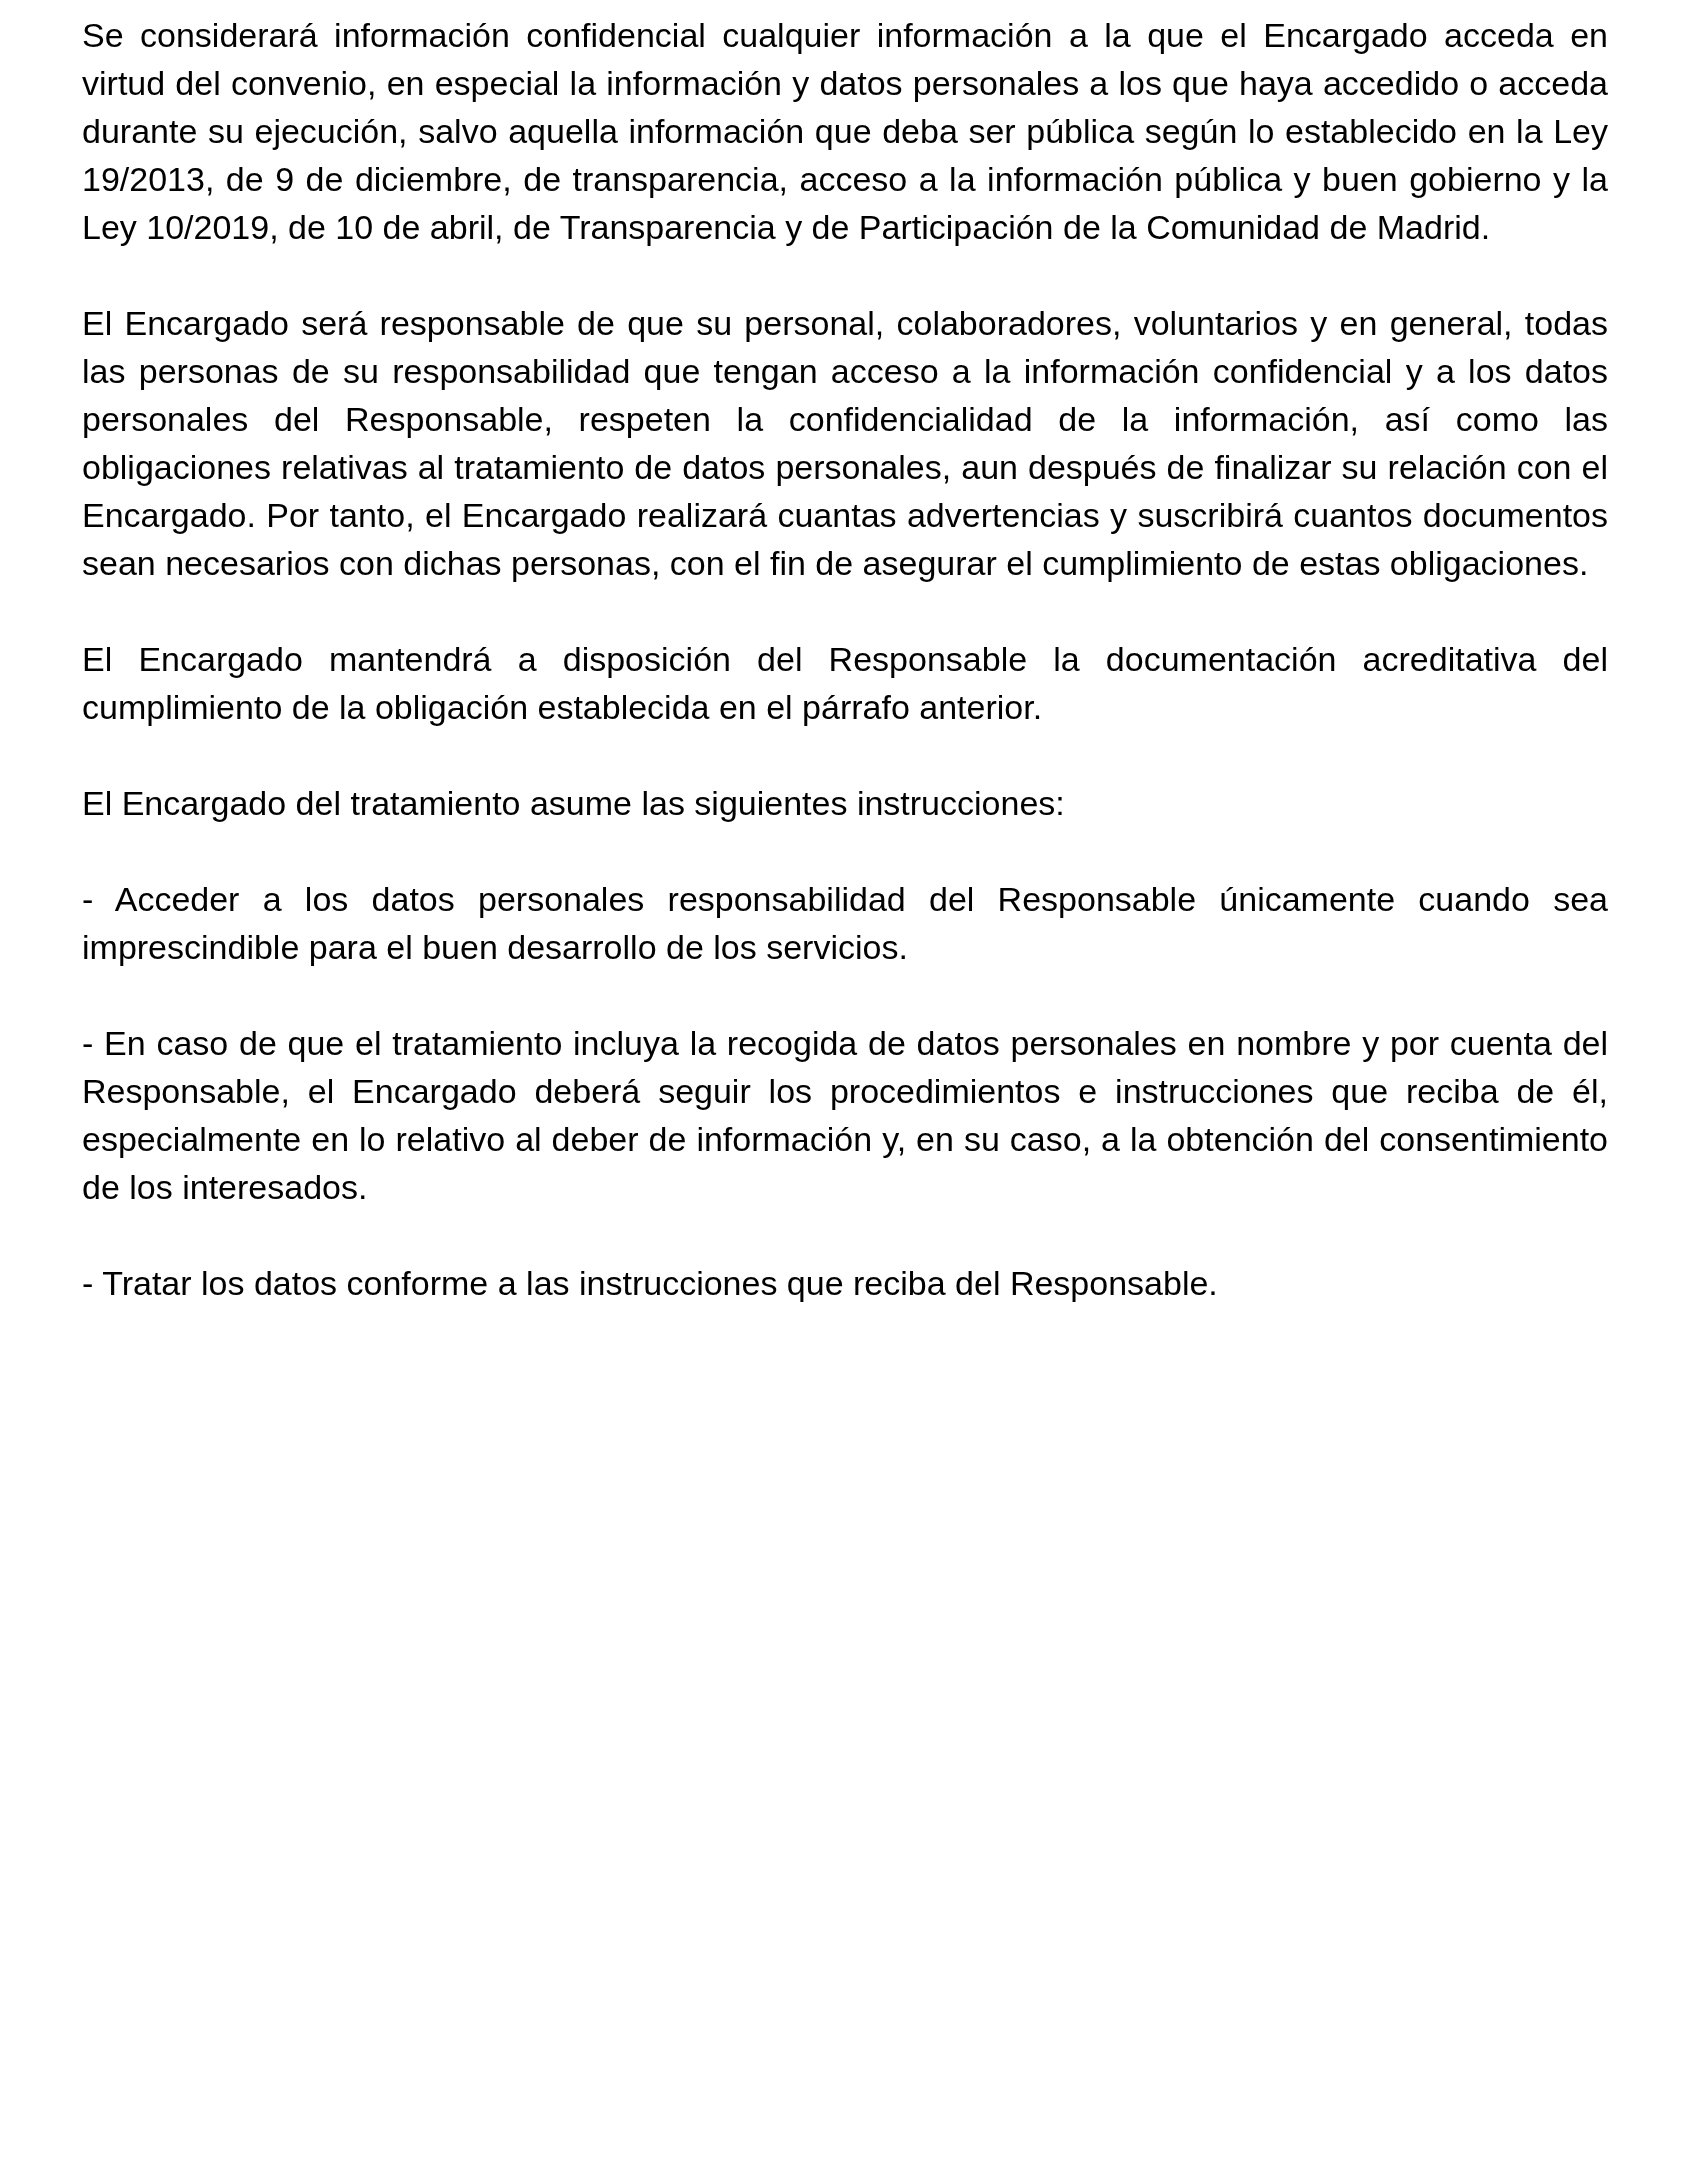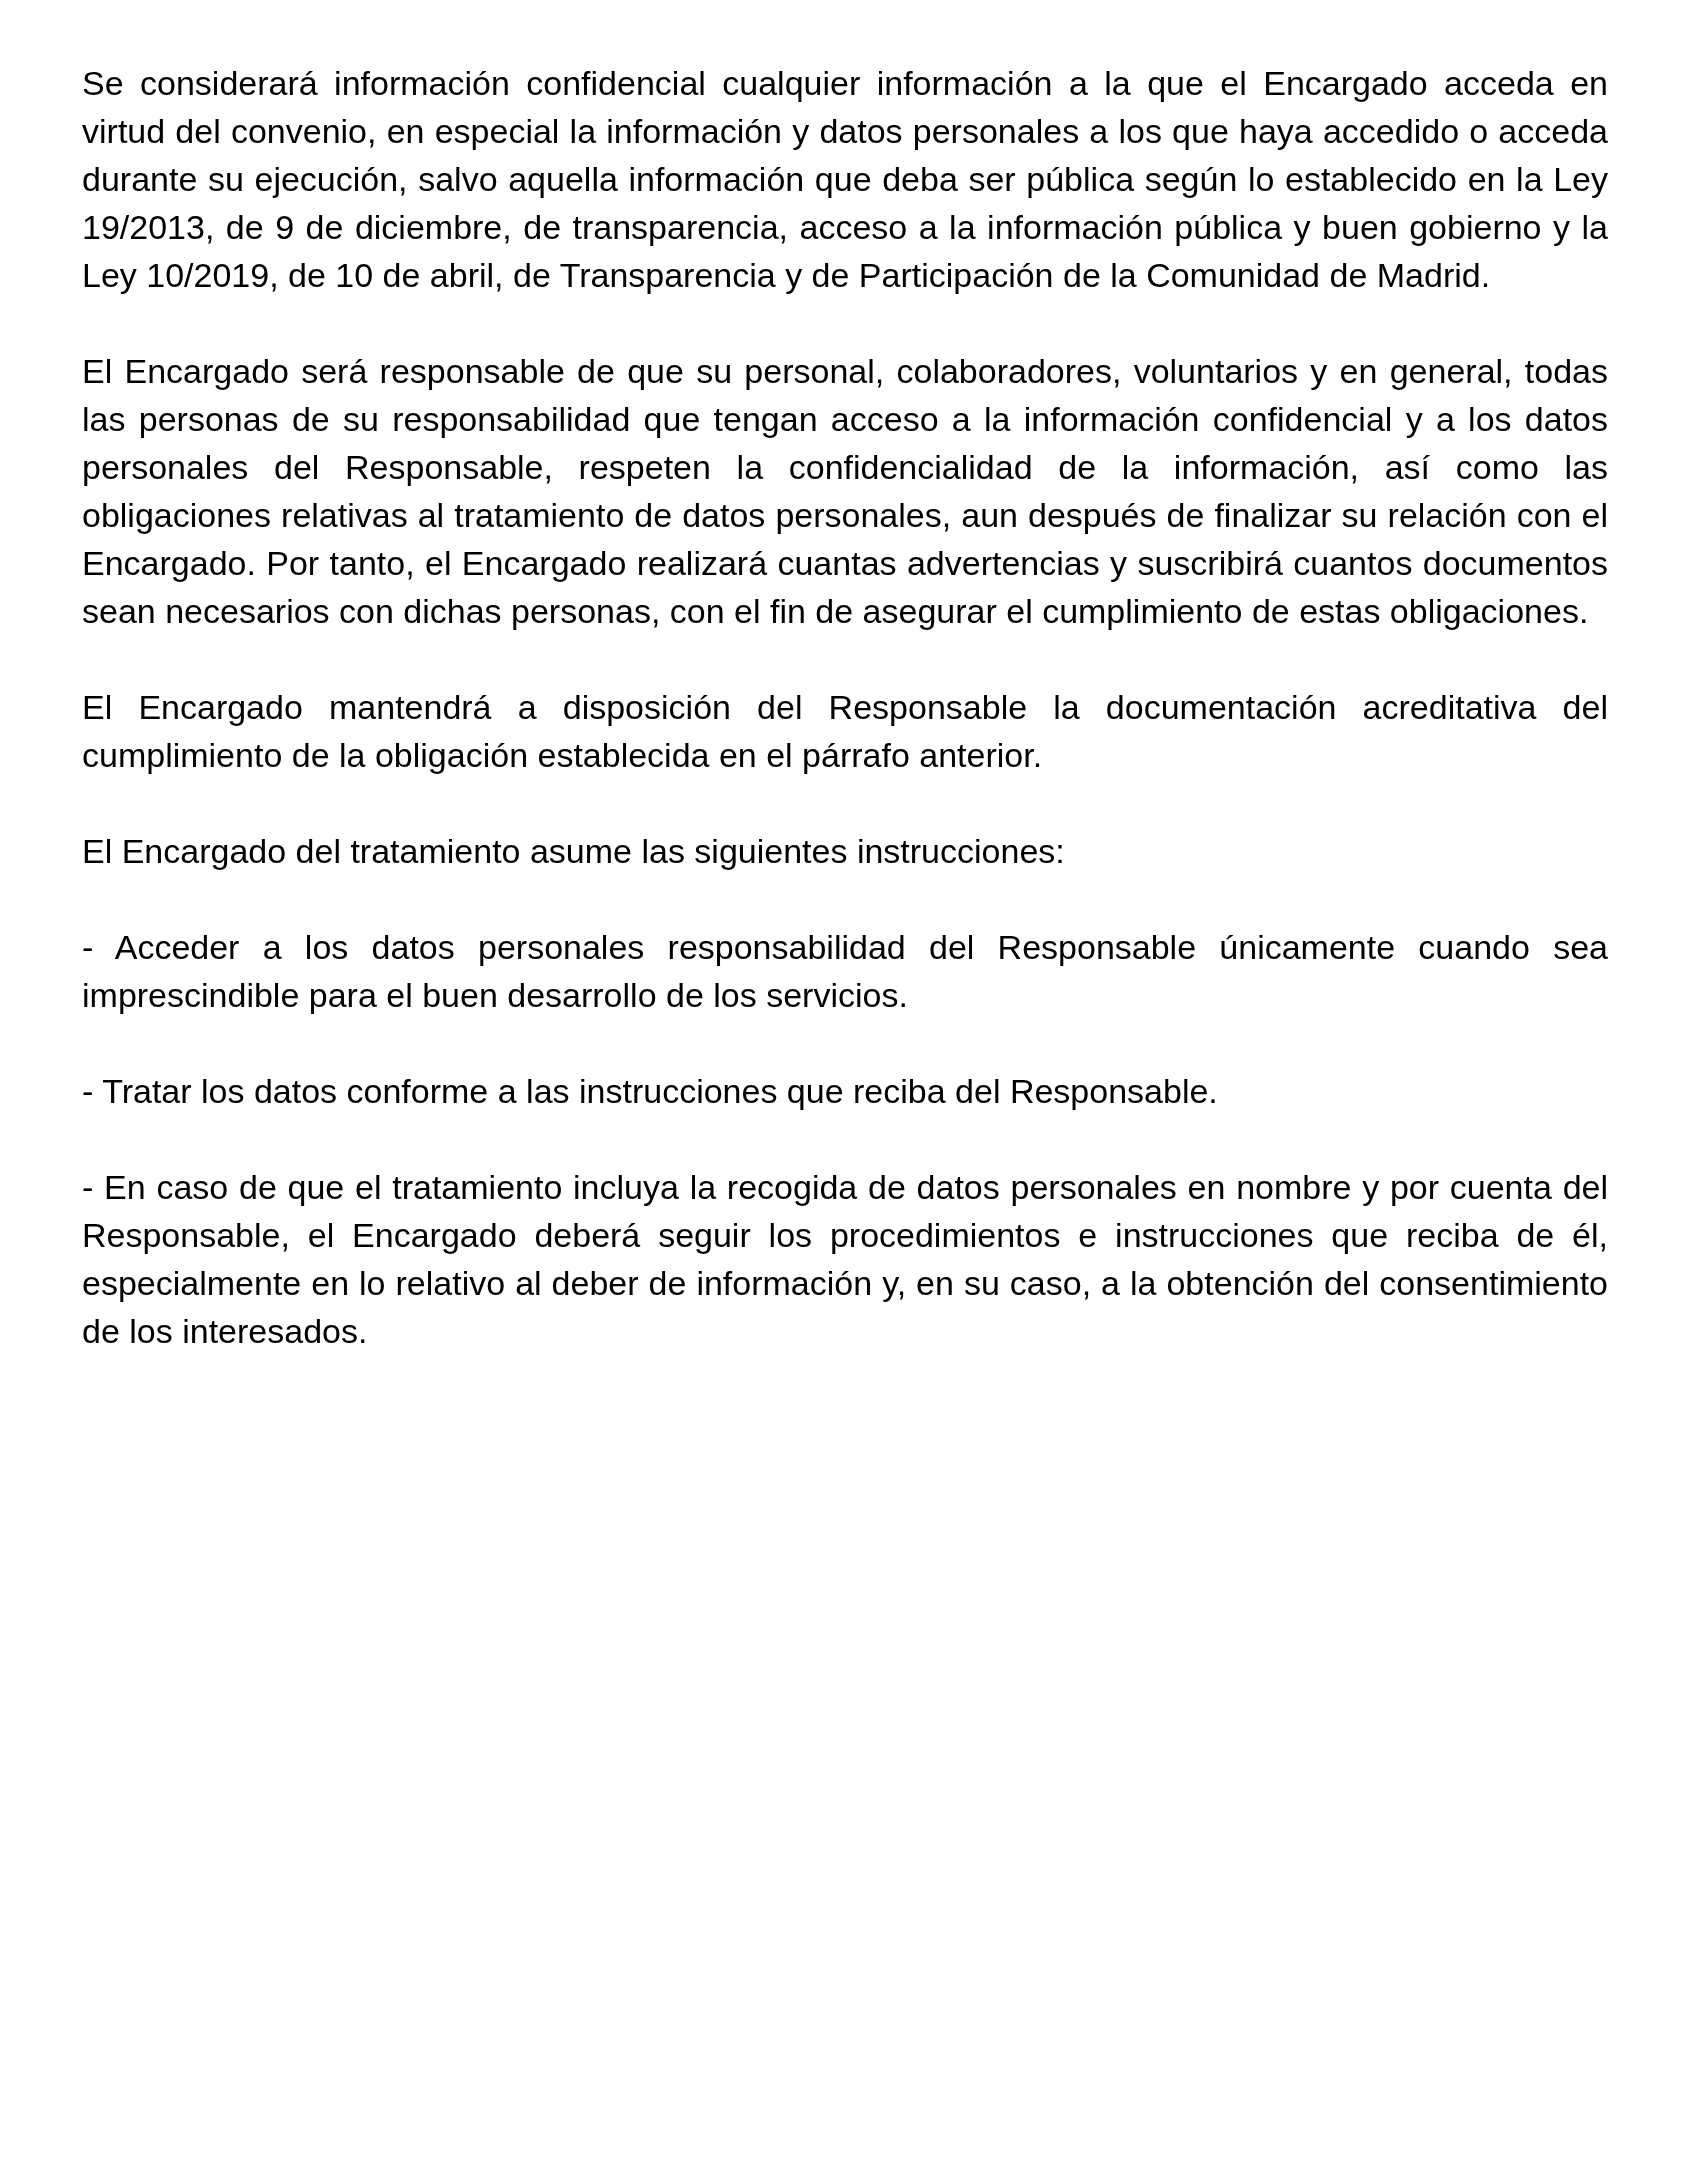--- a/index.html
+++ b/index.html
@@ -21,34 +21,33 @@
   .doc-body {
     width: 100%;
   }
   .para {
     margin: 0 0 48px 0;
     word-spacing: normal;
   }
   .para.body {
     text-align: justify;
     text-justify: inter-word;
-    margin-top: 48px;
   }
   .para.heading {
     font-weight: bold;
     text-align: left;
   }
 </style>
 </head>
 <body>
 
 <div class="page">
   <div class="doc-body">
       <p class="para body">Se considerará información confidencial cualquier información a la que el Encargado acceda en virtud del convenio, en especial la información y datos personales a los que haya accedido o acceda durante su ejecución, salvo aquella información que deba ser pública según lo establecido en la Ley 19/2013, de 9 de diciembre, de transparencia, acceso a la información pública y buen gobierno y la Ley 10/2019, de 10 de abril, de Transparencia y de Participación de la Comunidad de Madrid.</p>
       <p class="para body">El Encargado será responsable de que su personal, colaboradores, voluntarios y en general, todas las personas de su responsabilidad que tengan acceso a la información confidencial y a los datos personales del Responsable, respeten la confidencialidad de la información, así como las obligaciones relativas al tratamiento de datos personales, aun después de finalizar su relación con el Encargado. Por tanto, el Encargado realizará cuantas advertencias y suscribirá cuantos documentos sean necesarios con dichas personas, con el fin de asegurar el cumplimiento de estas obligaciones.</p>
       <p class="para body">El Encargado mantendrá a disposición del Responsable la documentación acreditativa del cumplimiento de la obligación establecida en el párrafo anterior.</p>
       <p class="para body">El Encargado del tratamiento asume las siguientes instrucciones:</p>
       <p class="para body">- Acceder a los datos personales responsabilidad del Responsable únicamente cuando sea imprescindible para el buen desarrollo de los servicios.</p>
+      <p class="para body">- En caso de que el tratamiento incluya la recogida de datos personales en nombre y por cuenta del Responsable, el Encargado deberá seguir los procedimientos e instrucciones que reciba de él, especialmente en lo relativo al deber de información y, en su caso, a la obtención del consentimiento de los interesados.</p>
       <p class="para body">- Tratar los datos conforme a las instrucciones que reciba del Responsable.</p>
-      <p class="para body">- En caso de que el tratamiento incluya la recogida de datos personales en nombre y por cuenta del Responsable, el Encargado deberá seguir los procedimientos e instrucciones que reciba de él, especialmente en lo relativo al deber de información y, en su caso, a la obtención del consentimiento de los interesados.</p>
     </div>
 </div>
 
 
 </body></html>

